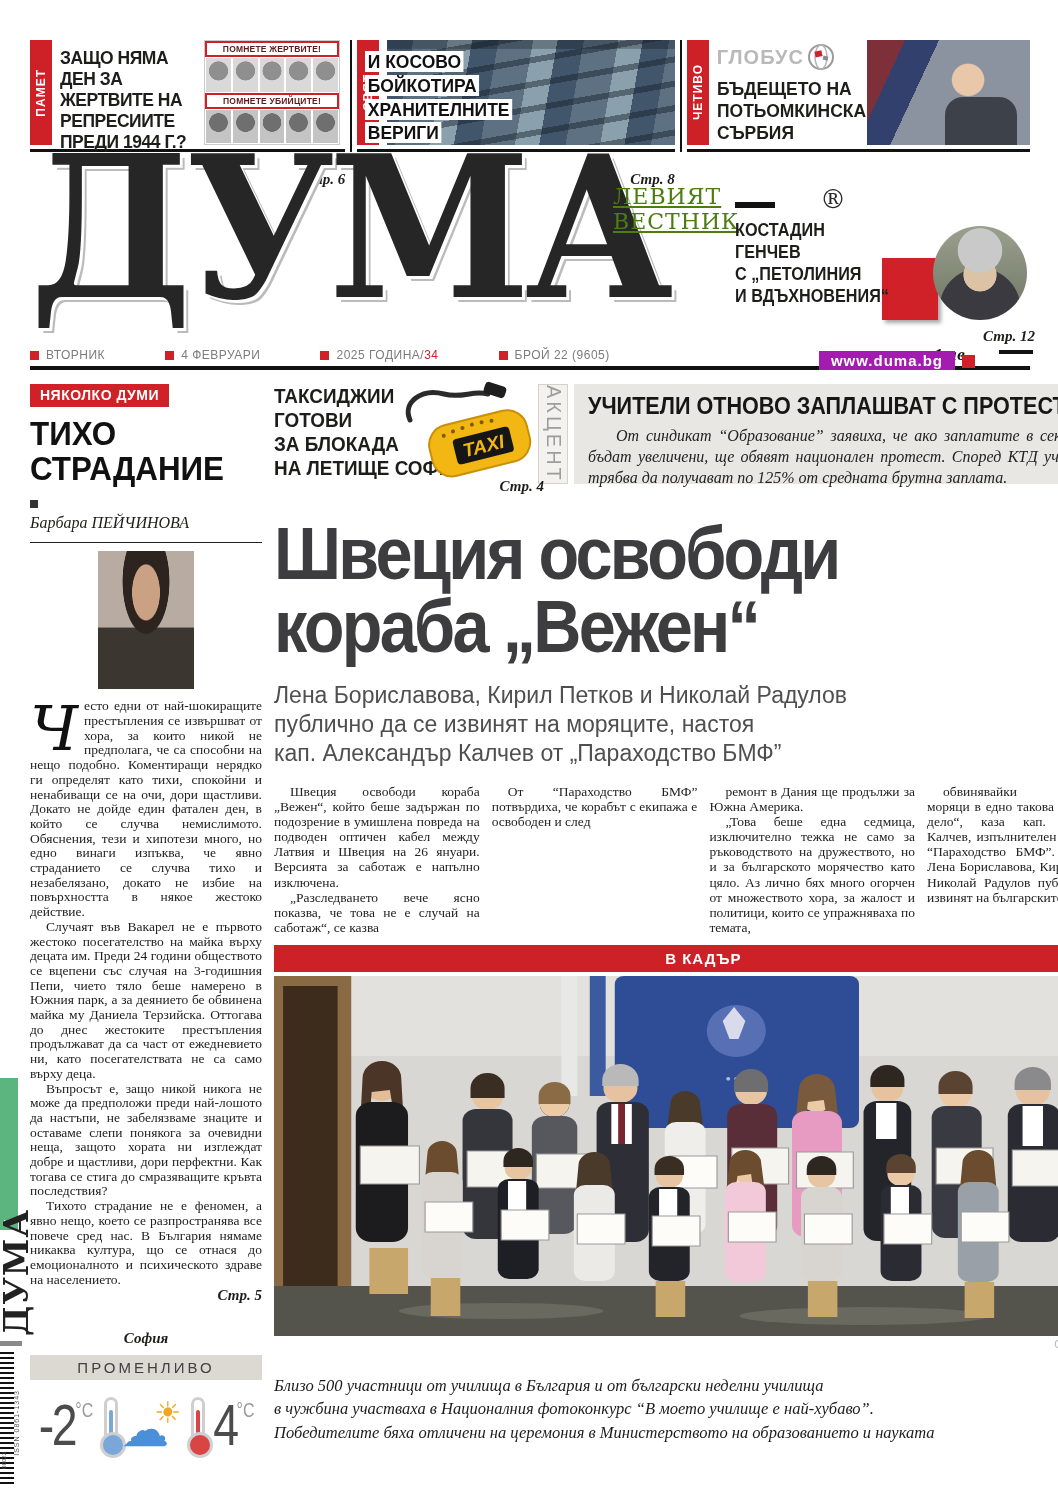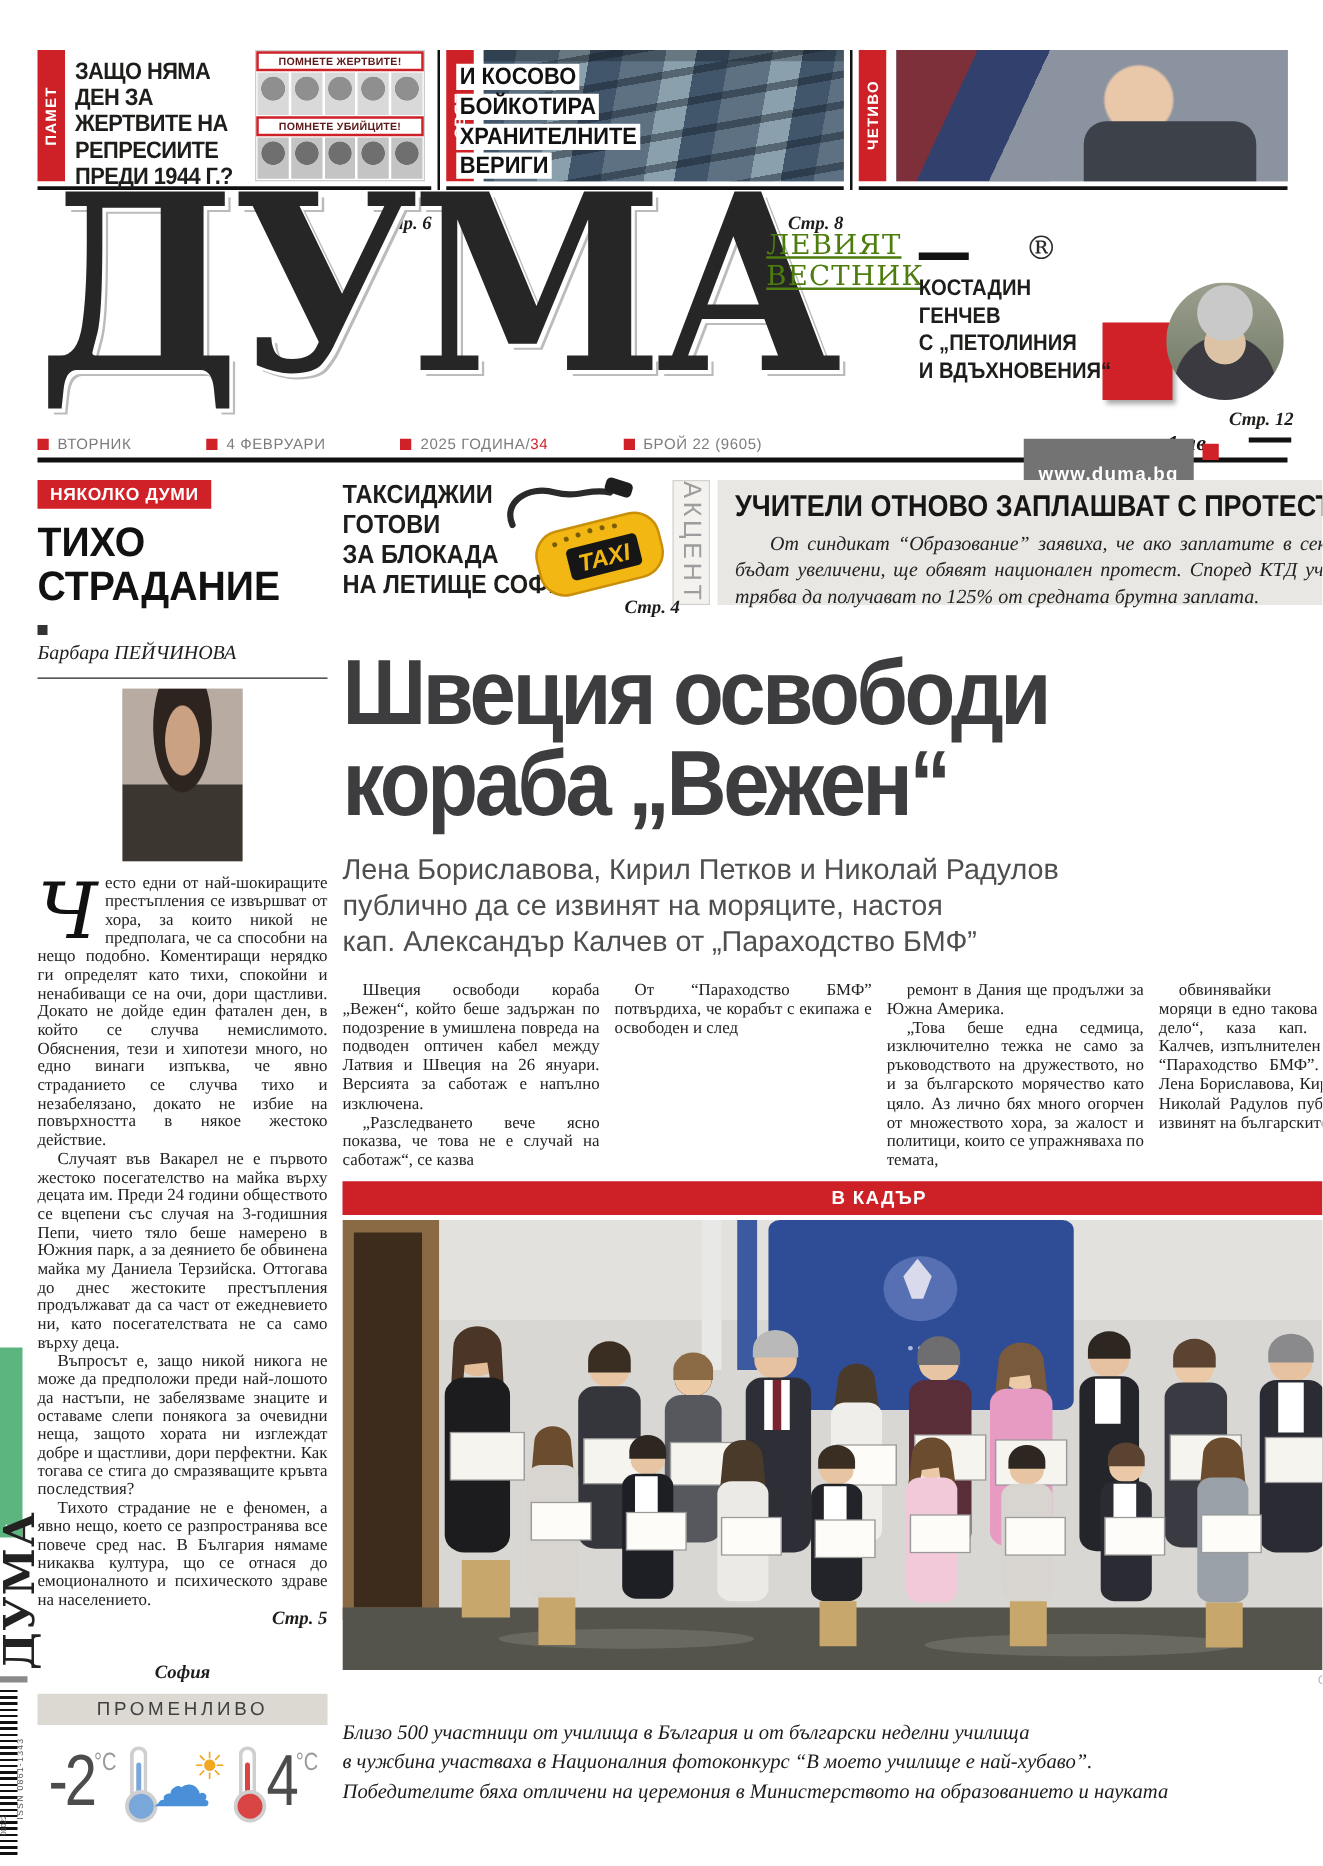--- a/index.html
+++ b/index.html
@@ -89,22 +89,22 @@
 
   
   .dateline { position:absolute; left:30px; top:345px; width:1000px; display:flex; align-items:center;
               font:12px "Liberation Sans",sans-serif; color:#7c7c7c; letter-spacing:0.5px; }
   .dl-item { display:flex; align-items:center; margin-right:60px; }
   .dl-item .sq { width:9px; height:9px; background:#d02129; margin-right:7px; }
   .dl-red { color:#d02129; }
   .price { margin-left:auto; margin-right:60px; font:bold italic 17px "Liberation Serif",serif; color:#111; }
 
   .ruleline { position:absolute; left:30px; top:366px; width:1000px; height:4px; background:#111; }
-  .site-box { position:absolute; right:75px; top:-15px; background:#737373; color:#fff;
-              font:bold 15px "Liberation Sans",sans-serif; letter-spacing:1px; padding:20px 12px; }
+  .site-box { position:absolute; right:75px; top:-15px; background:#a21caf; color:#fff;
+              font:bold 15px "Liberation Sans",sans-serif; letter-spacing:1px; padding:1px 12px; }
   .site-sq { position:absolute; right:55px; top:-11px; width:13px; height:13px; background:#d02129; }
 
   
   .content { position:absolute; left:30px; top:384px; width:1000px; display:flex; }
   .leftcol { width:232px; margin-right:12px; flex:none; }
   .rightcol { flex:1; position:relative; }
 
   
   .op-label { display:inline-block; background:#d02129; color:#fff; font:bold 14px "Liberation Sans",sans-serif;
               padding:3px 10px 4px; letter-spacing:0.5px; }
@@ -234,20 +234,36 @@
         </div>
       </div>
       <div class="teaser-page">Стр. 8</div>
     </div>
     <div class="vsep"></div>
     <div class="teaser t3">
       <div class="teaser-main">
         <div class="tab">
             <span>ЧЕТИВО</span>
           </div>
+        <div class="t3-left">
+          <div class="globus">
+            <span class="globus-text">ГЛОБУС</span>
+            <svg width="30" height="30" viewBox="0 0 30 30">
+              <circle cx="15" cy="15" r="12" fill="#fff" stroke="#9a9a9a" stroke-width="2"></circle>
+              <ellipse cx="15" cy="15" rx="6" ry="12" fill="none" stroke="#b5b5b5" stroke-width="1.5"></ellipse>
+              <rect x="9" y="9" width="7" height="6" fill="#d02129" transform="rotate(-12 12 12)"></rect>
+              <rect x="17" y="14" width="5" height="4" fill="#8a8a8a" transform="rotate(14 19 16)"></rect>
+            </svg>
+          </div>
+          <div class="t3-title">
+            <div>БЪДЕЩЕТО НА</div>
+            <div>ПОТЬОМКИНСКА</div>
+            <div>СЪРБИЯ</div>
+          </div>
+        </div>
         <div class="t3-photo"></div>
       </div>
     </div>
   </div>
 
   <div class="masthead">
     <div class="duma-logo">ДУМА</div>
     <div class="reg">®</div>
     <div class="red-dot"></div>
     <div class="tagline">

